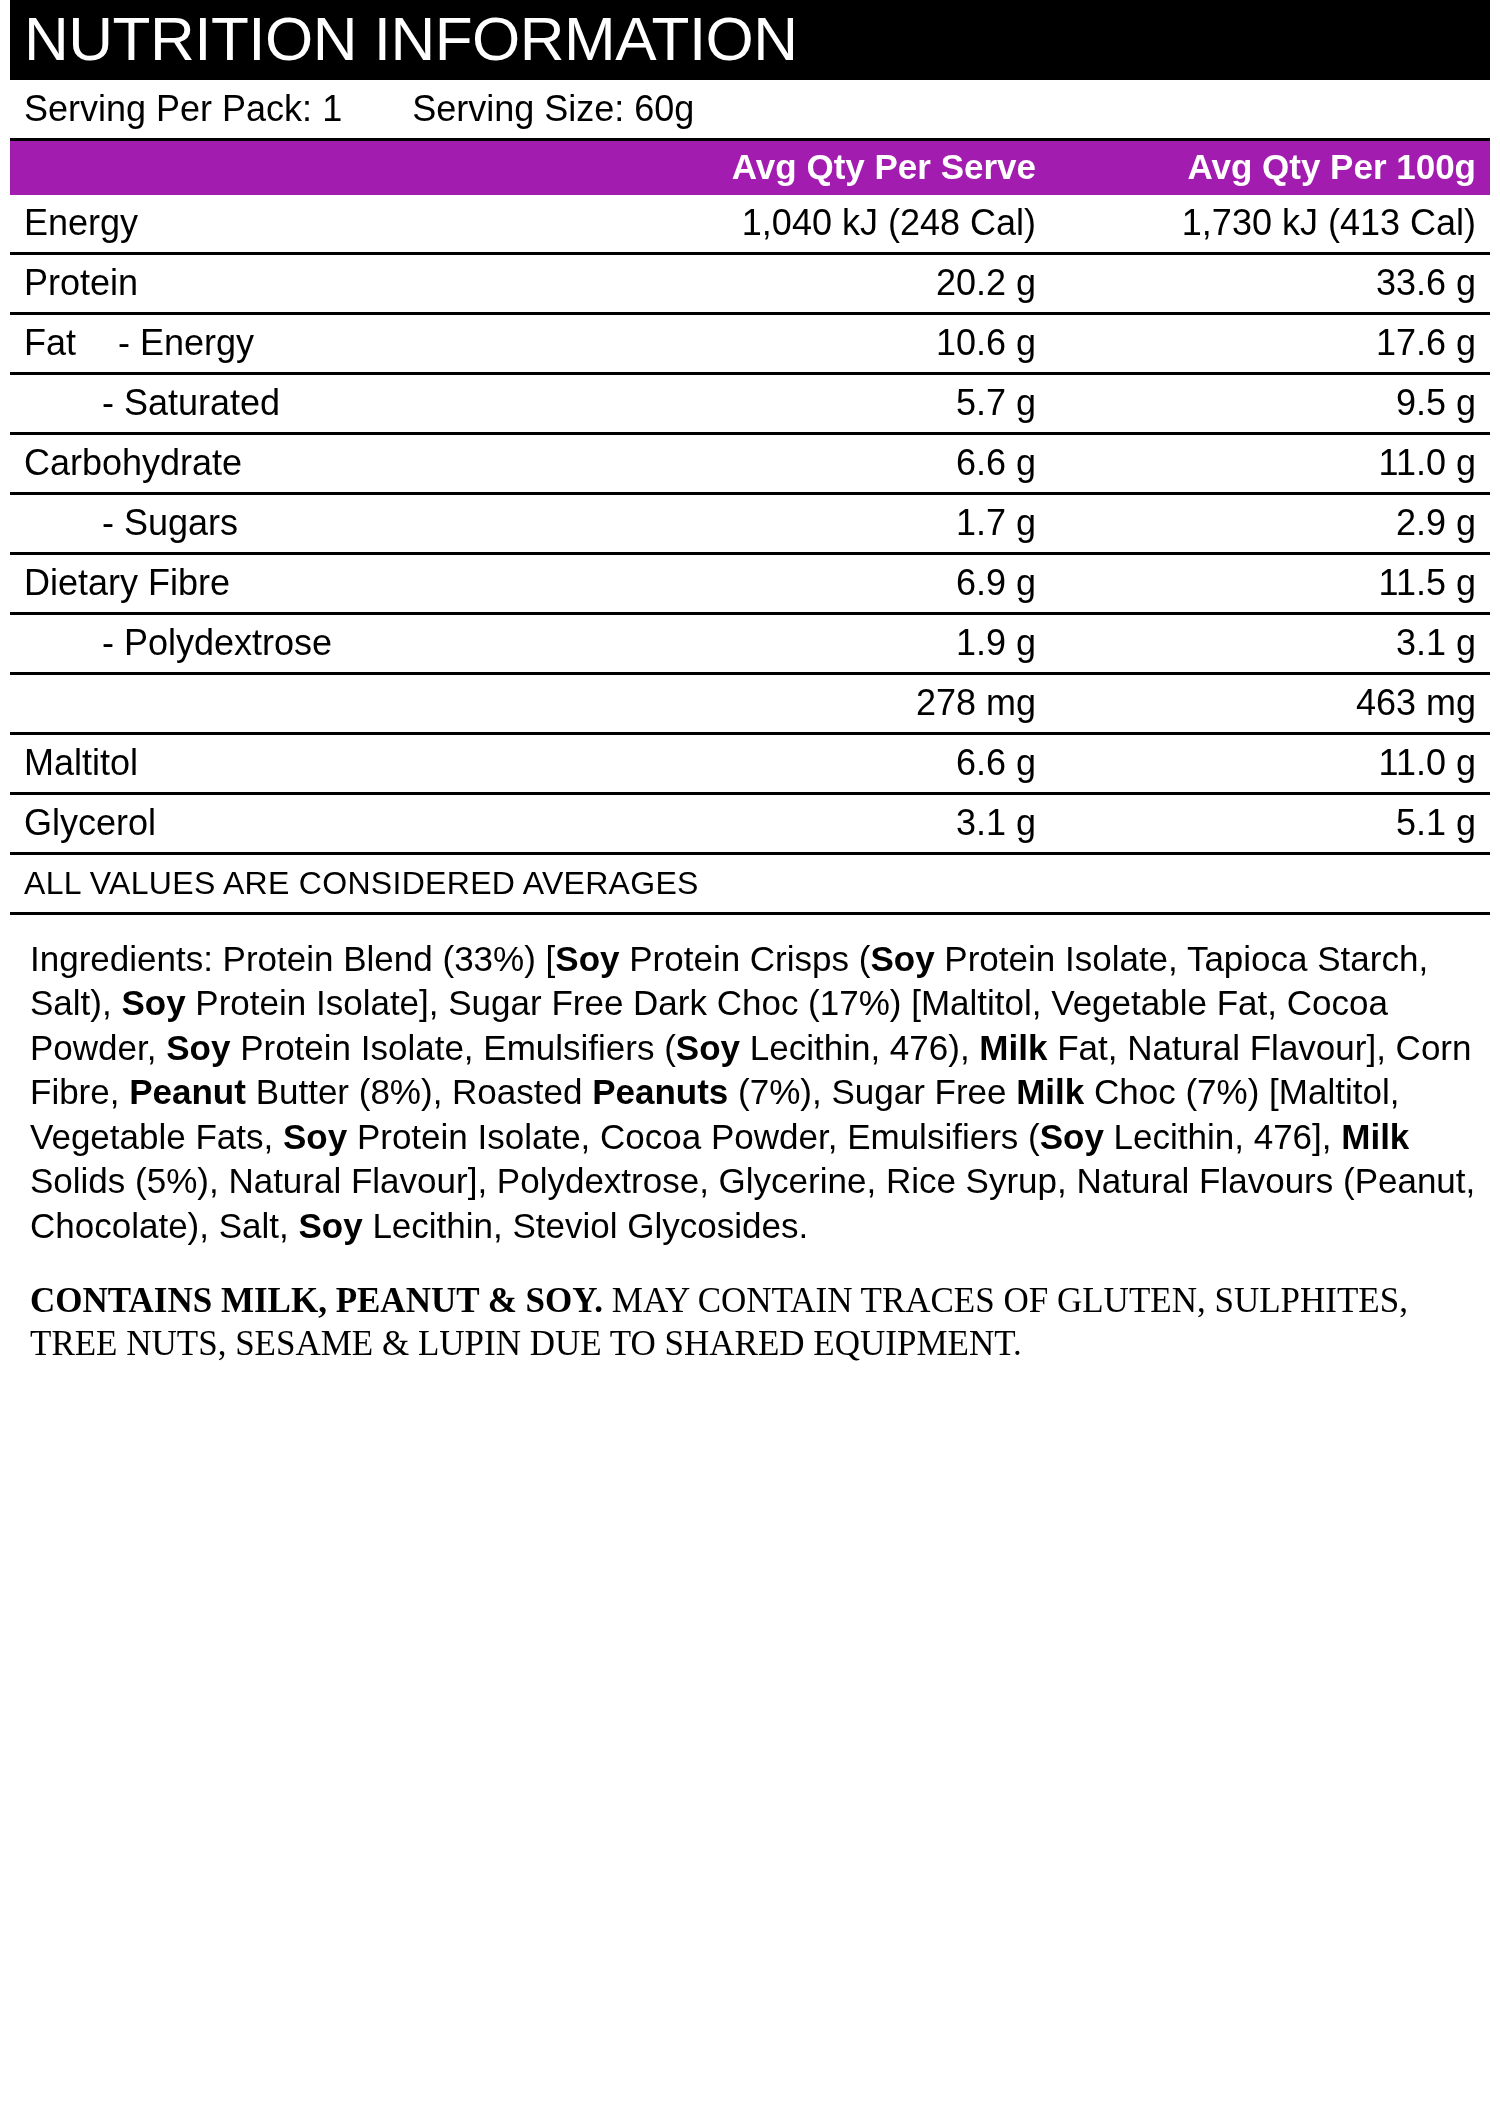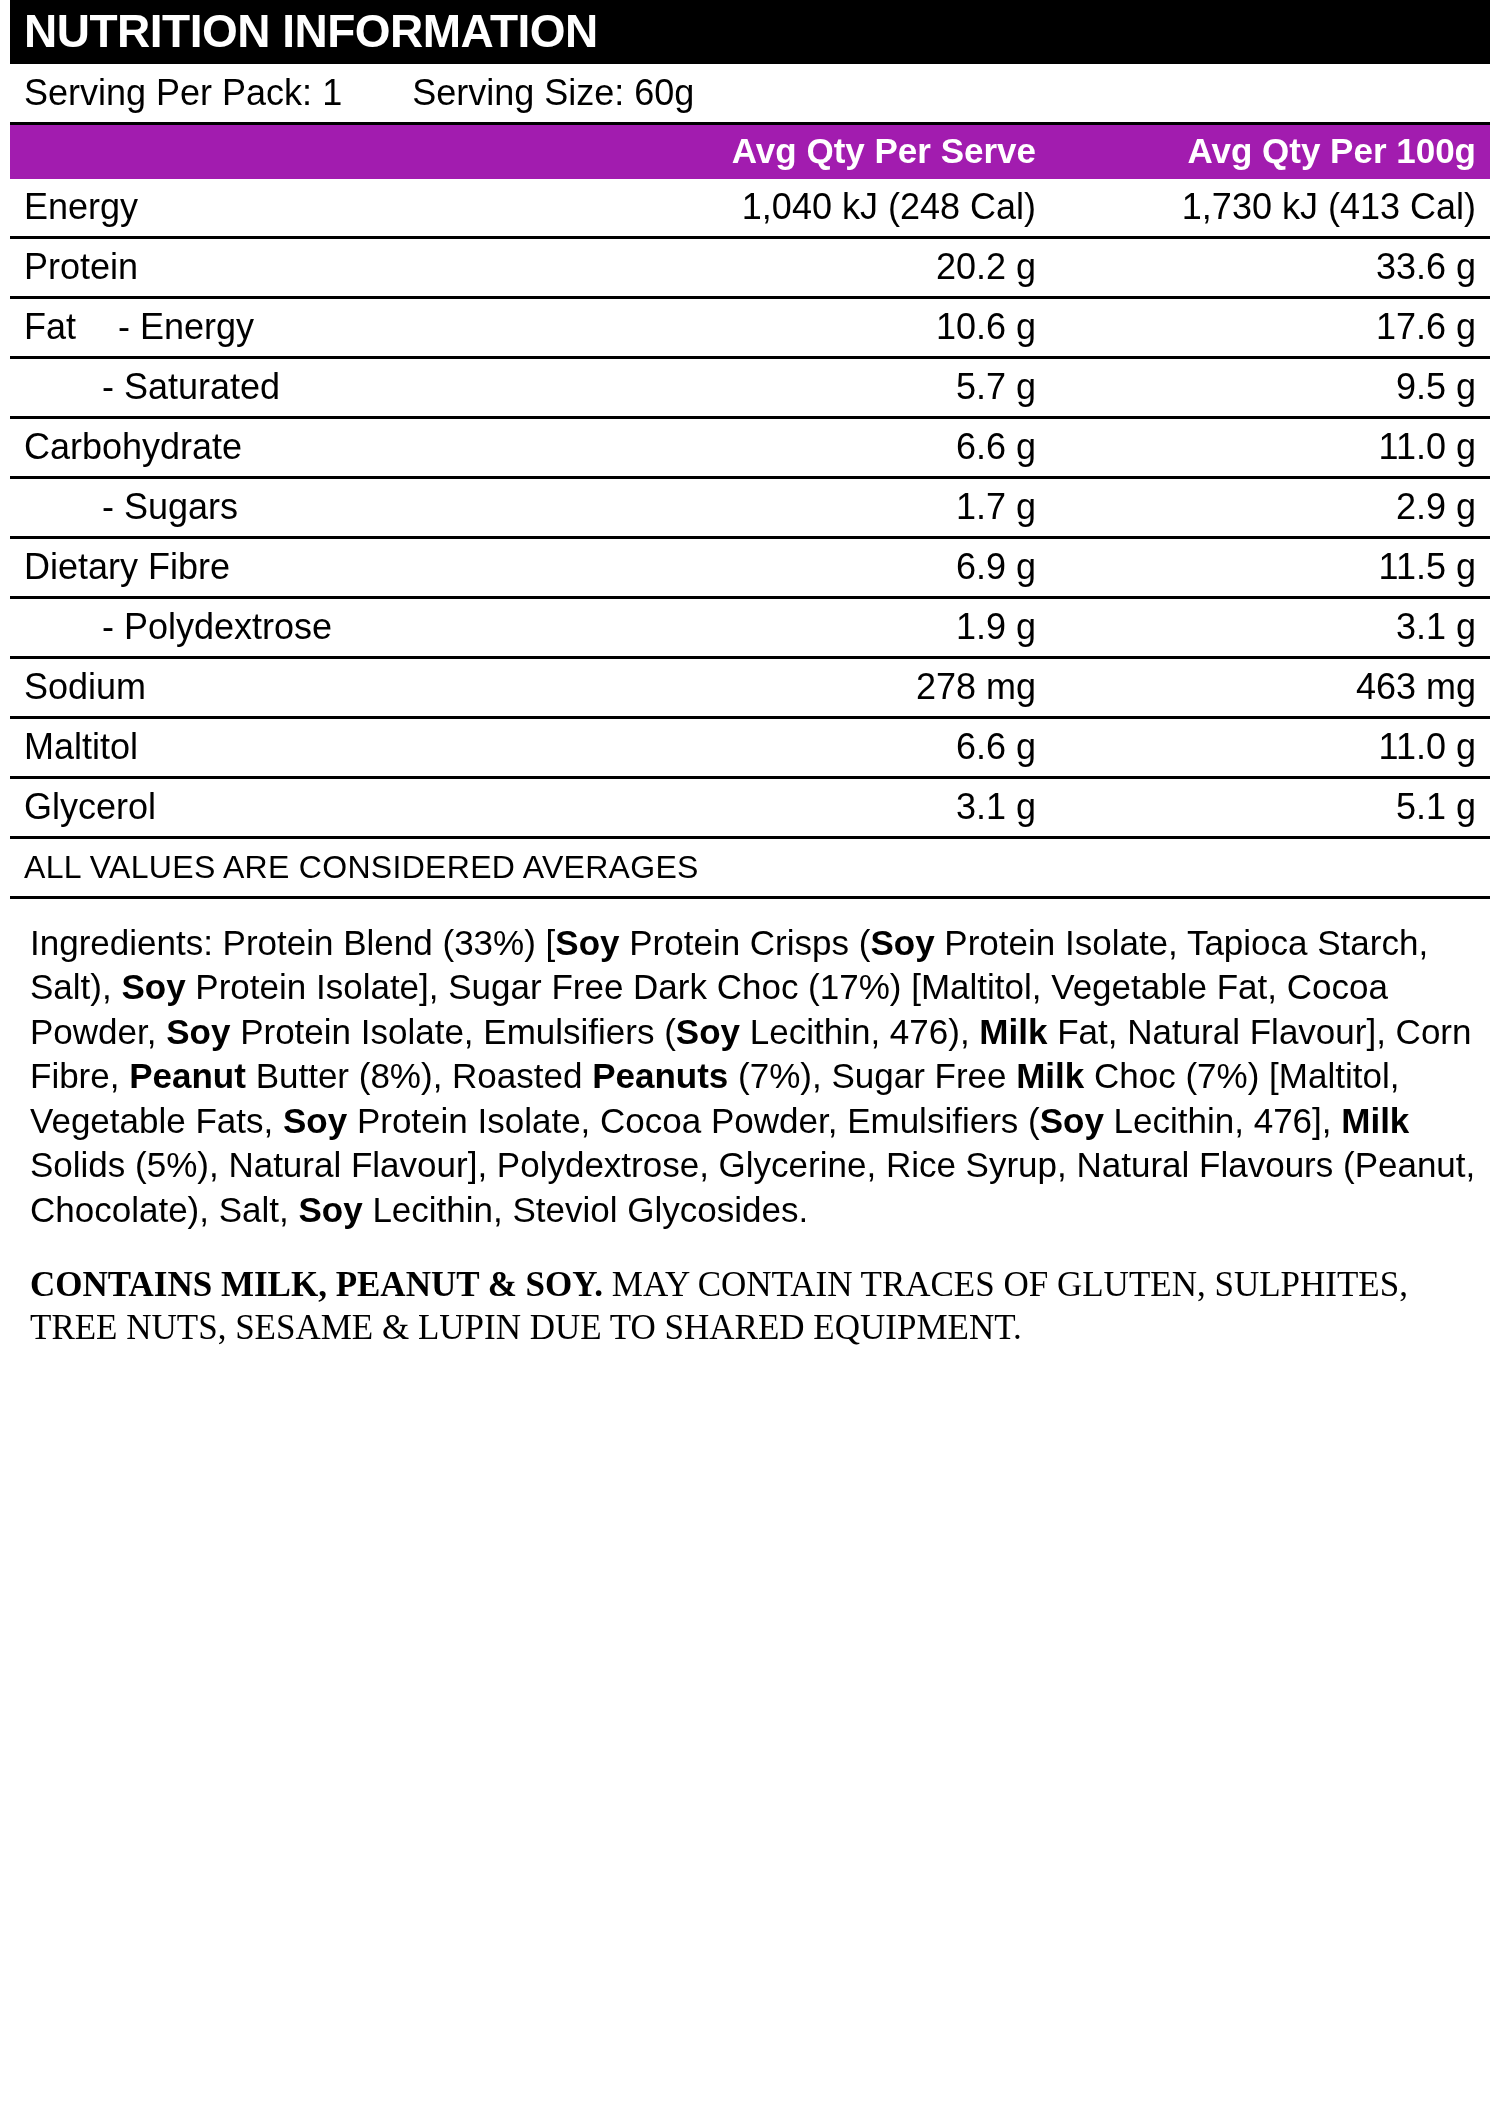--- a/index.html
+++ b/index.html
@@ -21,22 +21,22 @@
   }
 
   
   .title-bar {
     background: #000000;
     color: #ffffff;
     padding: 8px 14px 10px 14px;
     margin: 0 0 0 0;
   }
   .title-bar .title {
-    font-size: 46px;
-    font-weight: bold;
+    font-size: 62px;
+    font-weight: normal;
     letter-spacing: -0.5px;
     line-height: 1.0;
     display: block;
   }
 
   
   .serving-row {
     display: flex;
     align-items: baseline;
     padding: 8px 14px 8px 14px;
@@ -183,23 +183,20 @@
         <div class="col-100">11.5 g</div>
       </div>
       <div class="nut-row">
         <div class="col-name">
           <span class="nm indent">- Polydextrose</span>
         </div>
         <div class="col-serve">1.9 g</div>
         <div class="col-100">3.1 g</div>
       </div>
       <div class="nut-row">
-        <div class="col-name">
-          <span class="nm">Sodium</span>
-        </div>
         <div class="col-serve">278 mg</div>
         <div class="col-100">463 mg</div>
       </div>
       <div class="nut-row">
         <div class="col-name">
           <span class="nm">Maltitol</span>
         </div>
         <div class="col-serve">6.6 g</div>
         <div class="col-100">11.0 g</div>
       </div>

